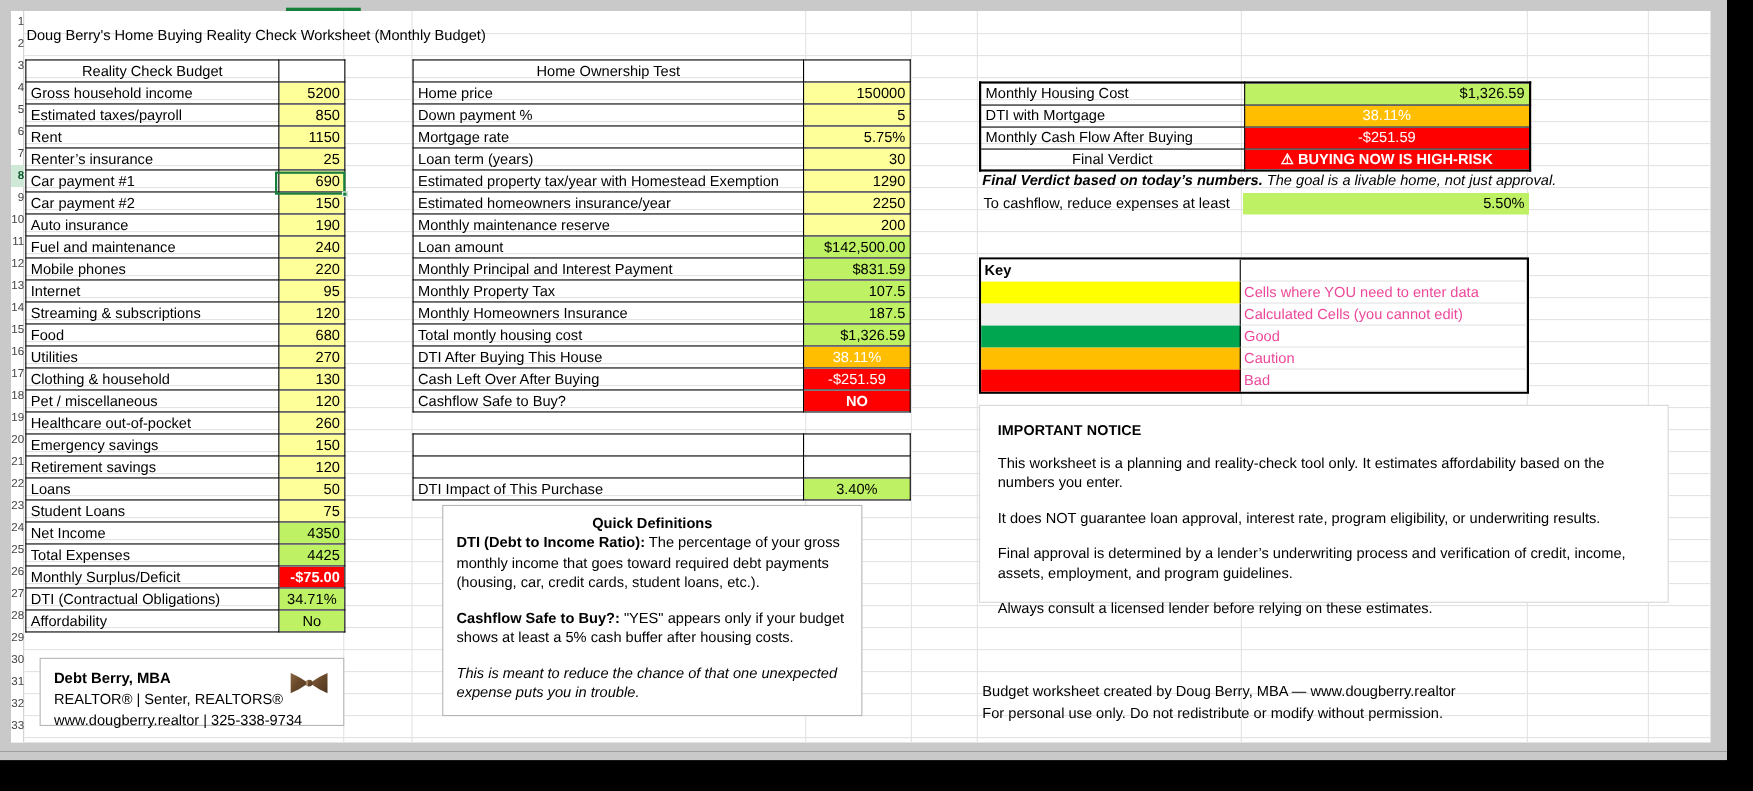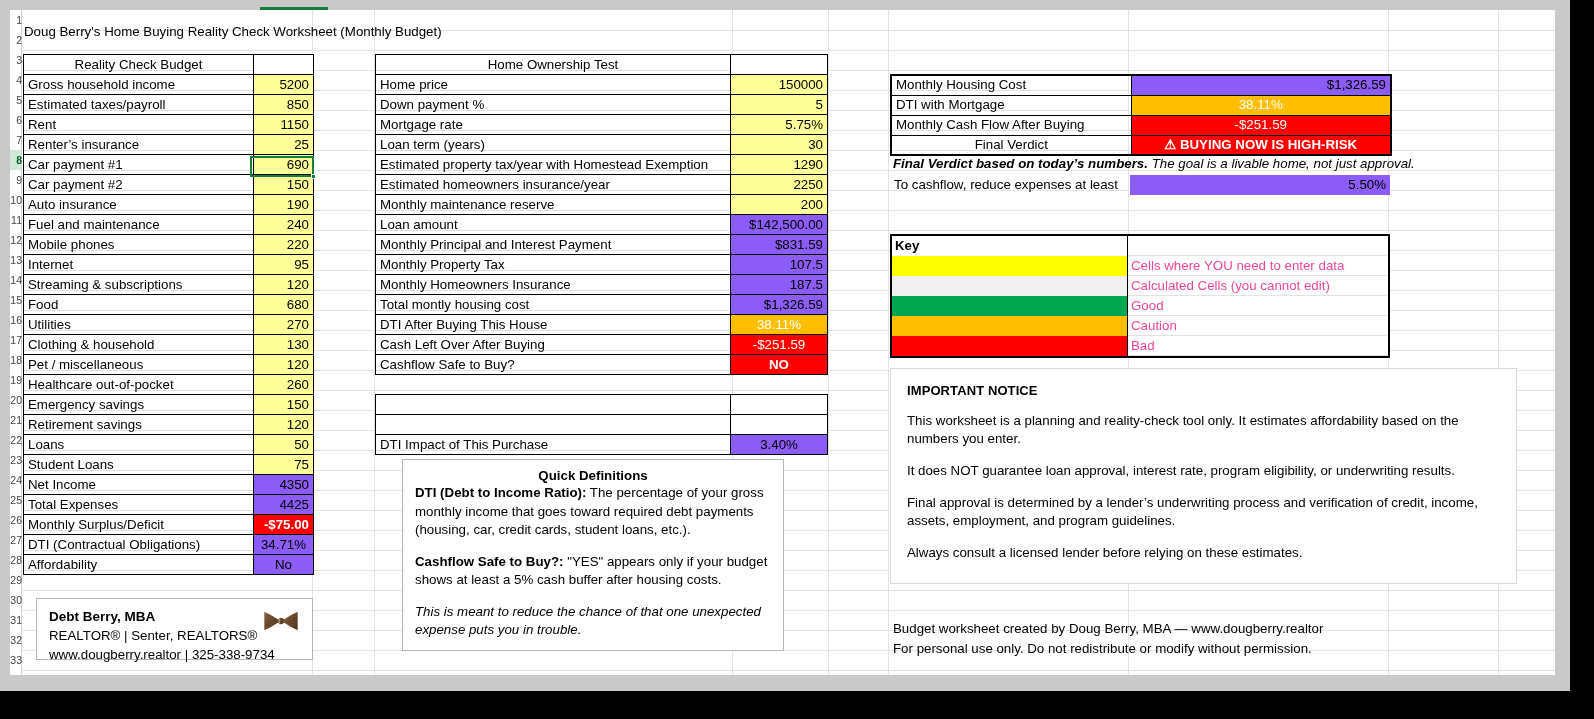--- a/index.html
+++ b/index.html
@@ -90,21 +90,21 @@
     white-space: nowrap;
     overflow: hidden;
     font-family: "Liberation Sans", sans-serif;
     line-height: 18px;
   }
   td.lbl { text-align: left; }
   td.num { text-align: right; }
   td.ctr { text-align: center; }
   td.hdr { text-align: center; font-weight: normal; }
   td.yel { background: #ffff99; }
-  td.calc { background: #8b5cf6; }
+  td.calc { background: #bef264; }
   td.red { background: #ff0000; color: #ffffff; font-weight: bold; }
   td.redb { background: #ff0000; color: #ffffff; }
   td.amber { background: #ffbf00; color: #ffffff; }
   td.white { background: #ffffff; }
 
   
   .thick { border: 2.5px solid #000; }
   .thick td { border: 1px solid #000; }
 
   
@@ -575,21 +575,21 @@
             <div class="keyswatch" style="background: rgb(255, 191, 0);"></div>
             <div class="keylabel">Caution</div>
           </div>
           <div class="keyrow">
             <div class="keyswatch" style="background: rgb(255, 0, 0);"></div>
             <div class="keylabel">Bad</div>
           </div>
         </div>
     </div>
 
-    <div class="notice" style="left:880px; top:358px; width:627px; height:216px;">
+    <div class="notice" style="left:880px; top:358px; width:627px; height:180px;">
       <h4>IMPORTANT NOTICE</h4>
       <div id="notice-body">
           <p>This worksheet is a planning and reality-check tool only. It estimates affordability based on the numbers you enter.</p>
           <p>It does NOT guarantee loan approval, interest rate, program eligibility, or underwriting results.</p>
           <p>Final approval is determined by a lender’s underwriting process and verification of credit, income, assets, employment, and program guidelines.</p>
           <p>Always consult a licensed lender before relying on these estimates.</p>
         </div>
     </div>
 
     <div class="qdef" style="left:392px; top:449px; width:382px;">

